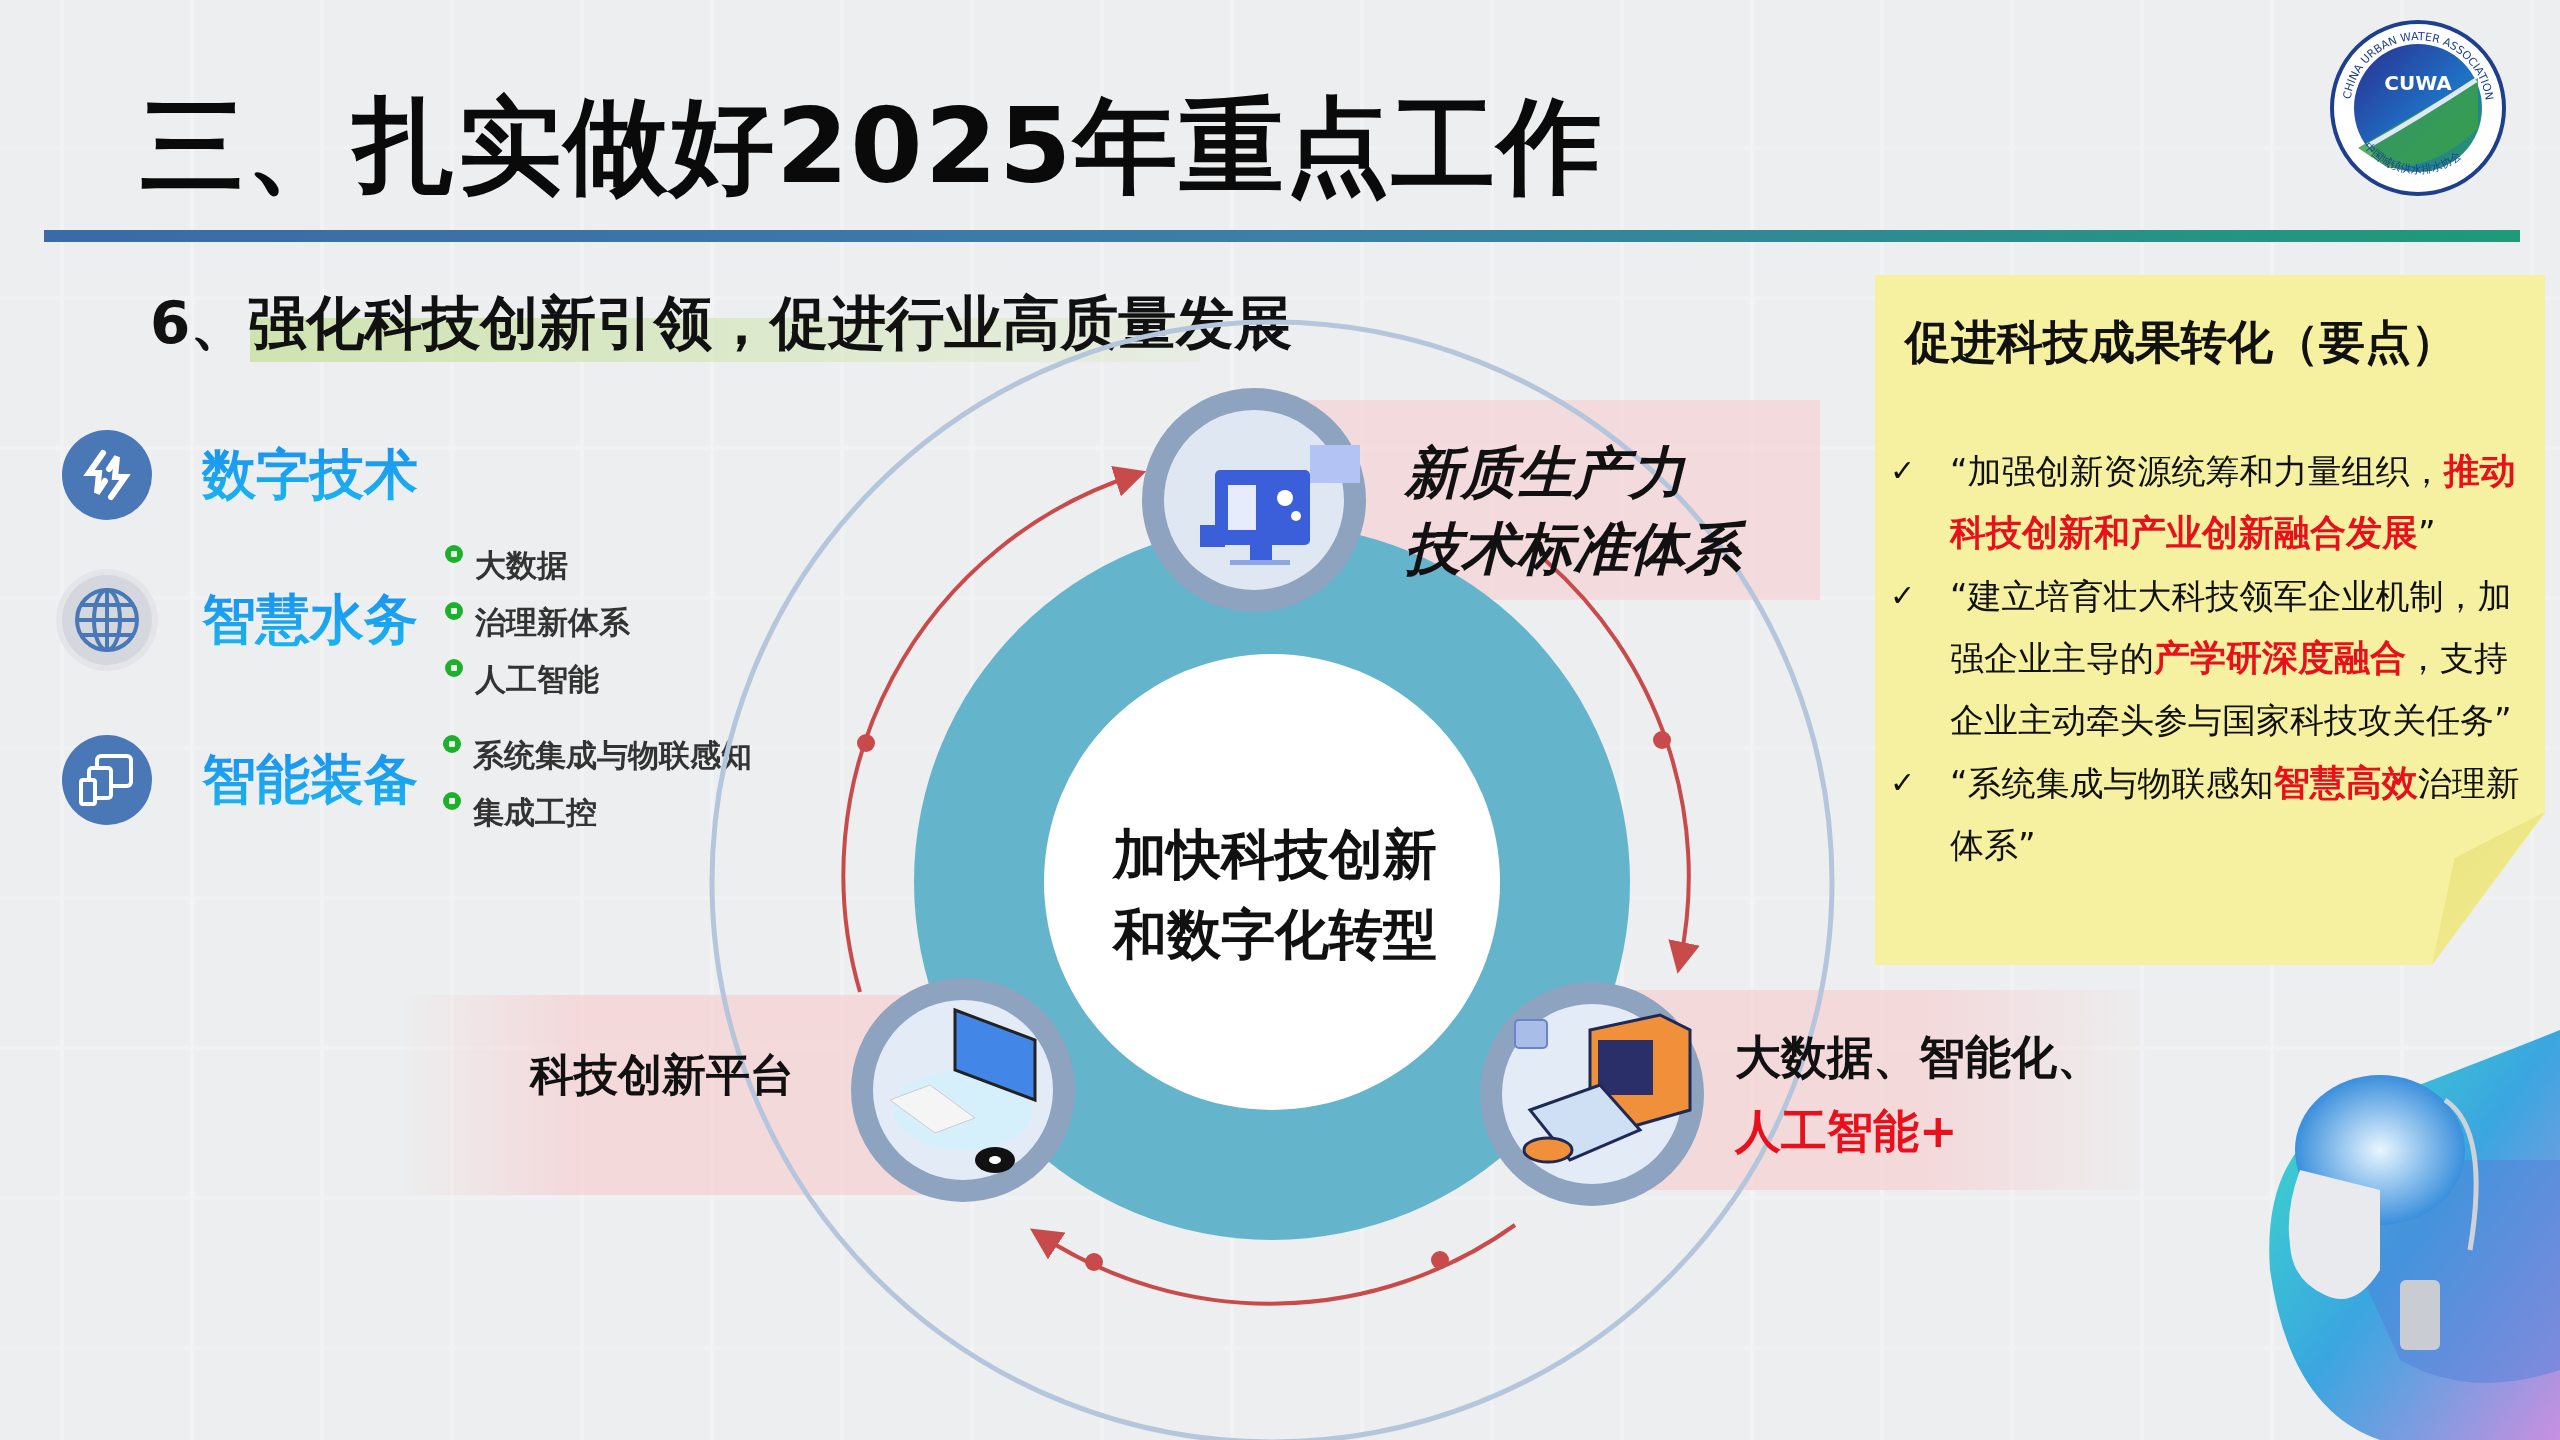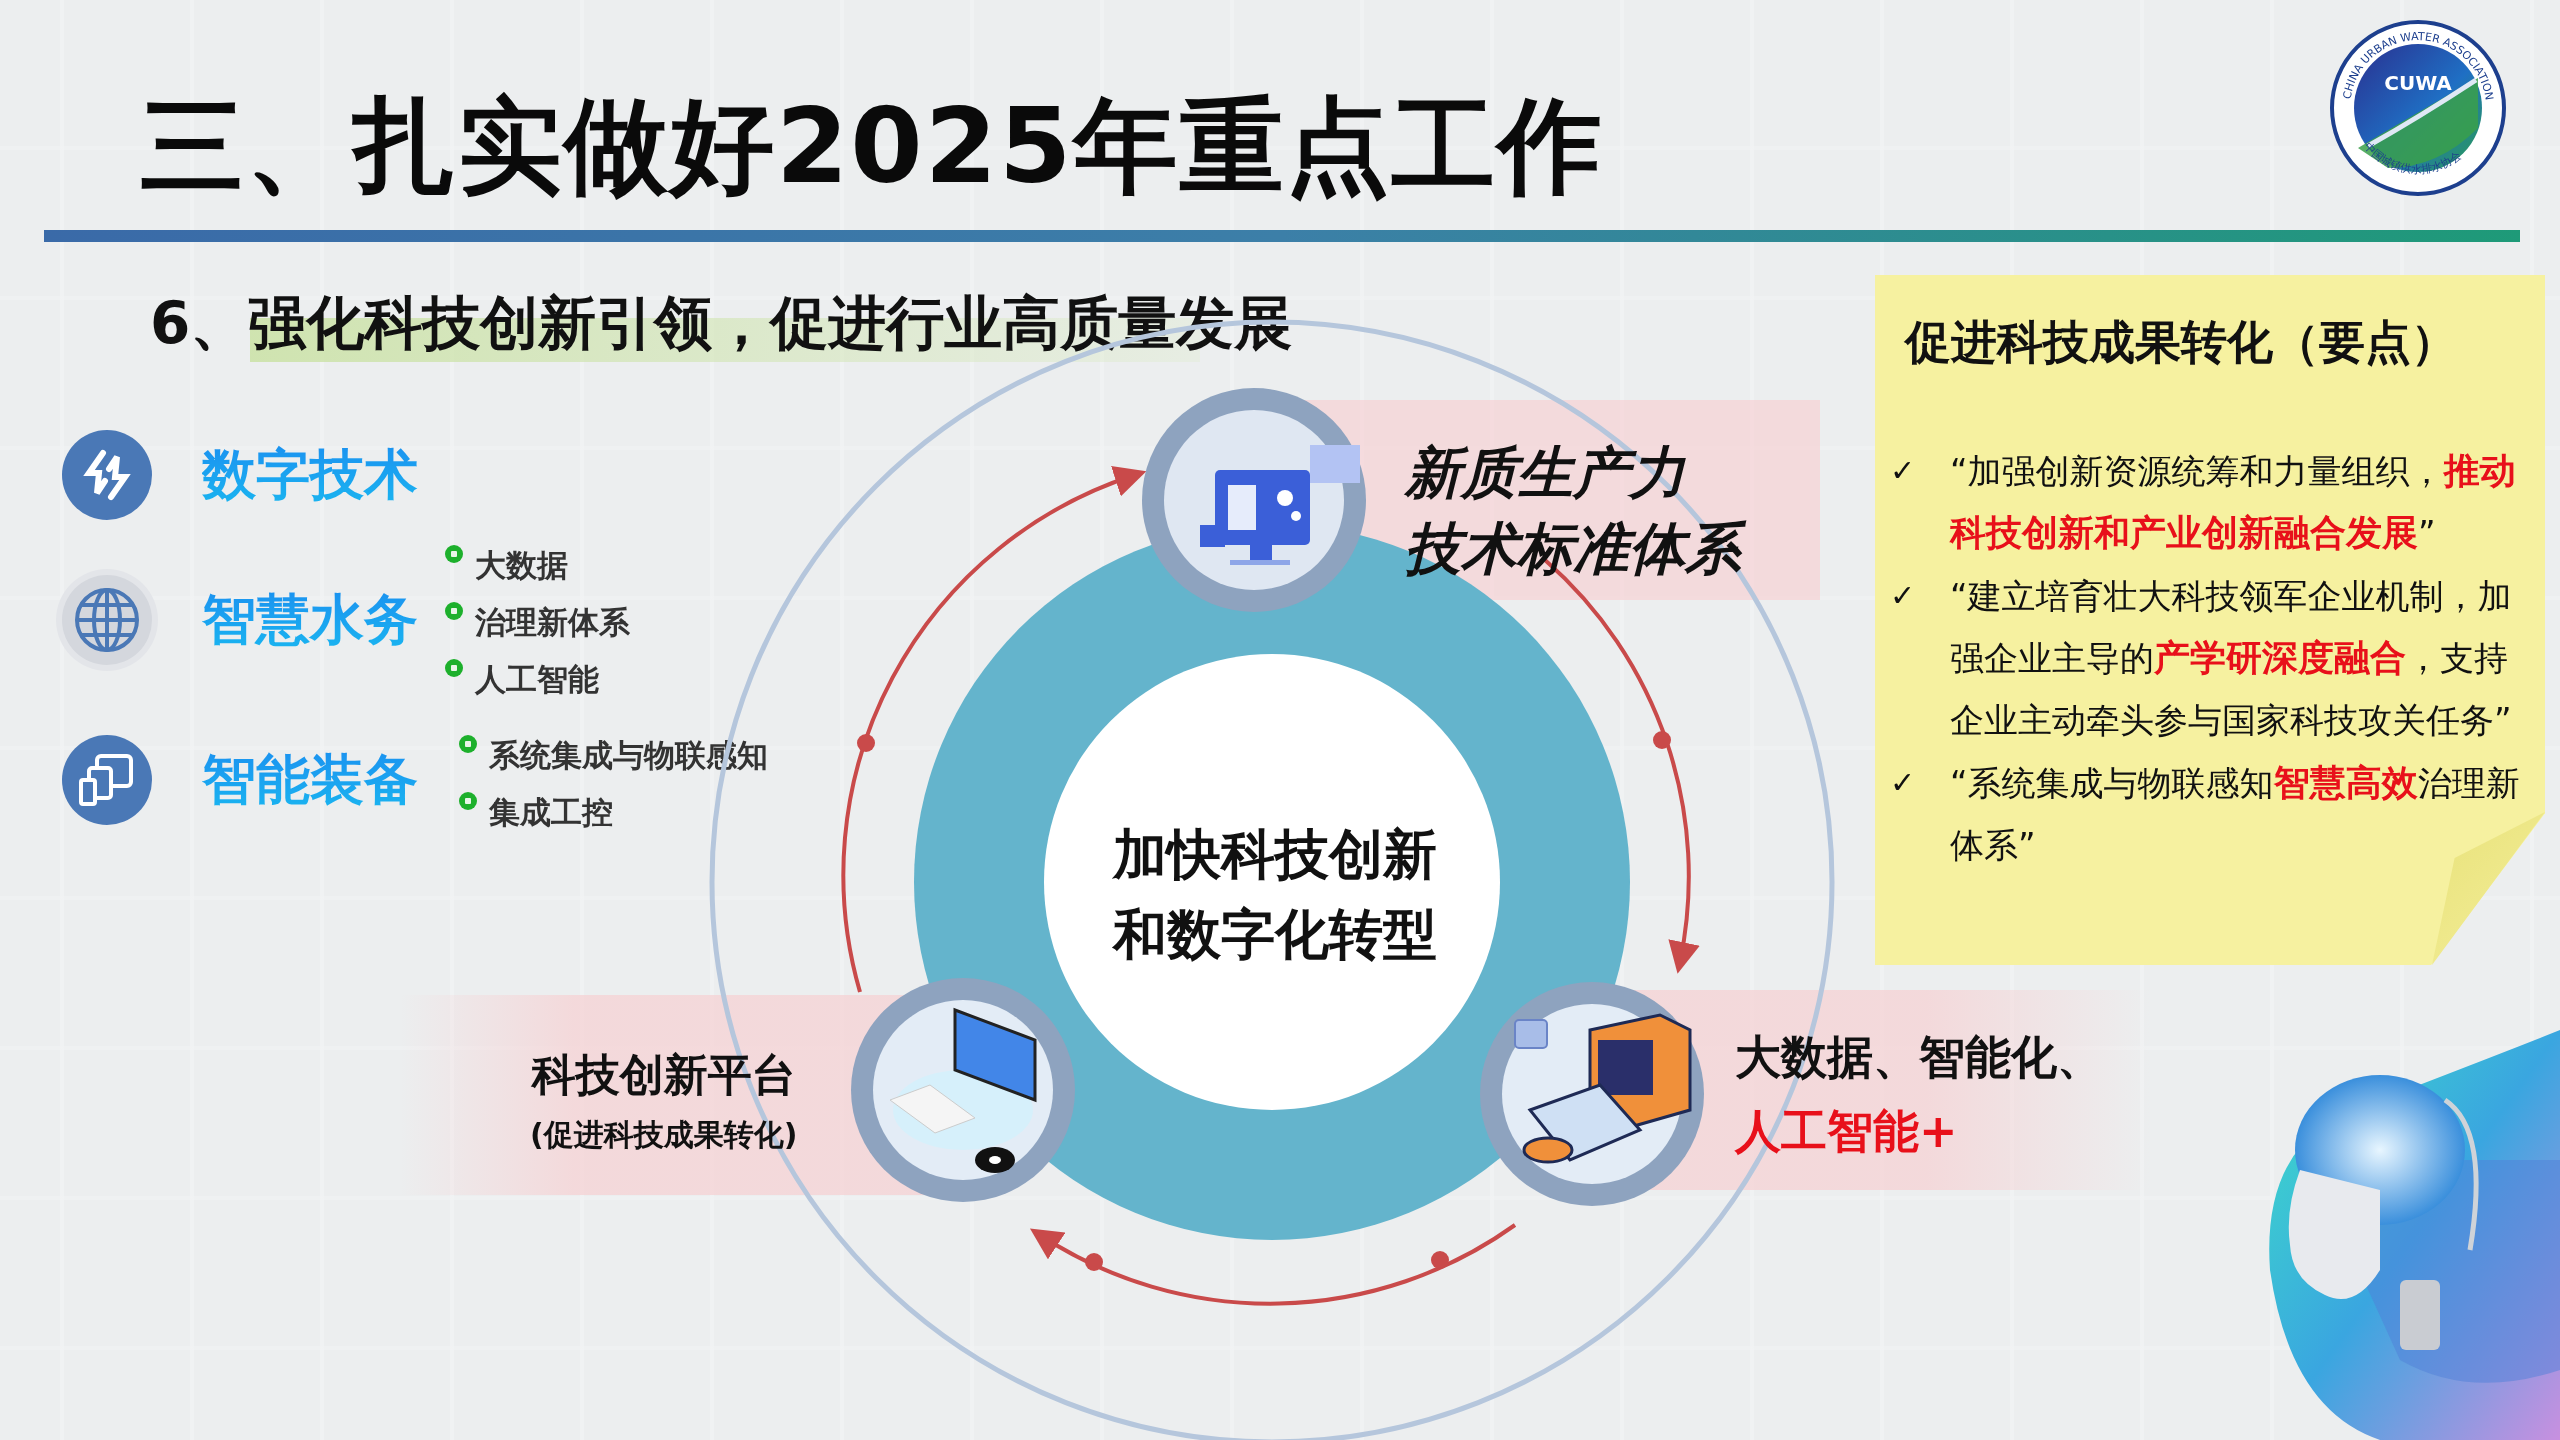--- a/index.html
+++ b/index.html
@@ -104,21 +104,21 @@
 <div class="cat" style="left:62px;top:735px;">
   <div class="cat-icon">
     <svg width="60" height="60" viewBox="0 0 60 60" fill="none" stroke="#fff" stroke-width="4">
         <rect x="20" y="6" width="34" height="30" rx="4"></rect>
         <rect x="12" y="18" width="22" height="30" rx="3" fill="#4a78b6"></rect>
         <rect x="4" y="30" width="14" height="24" rx="2" fill="#4a78b6"></rect>
       </svg>
   </div>
   <div class="cat-label">智能装备</div>
 </div>
-<div class="bullets" style="left:459px;top:735px;">
+<div class="bullets" style="left:443px;top:735px;">
   <div class="bullet">
       <span class="dot"></span>
       <span>系统集成与物联感知</span>
     </div>
   <div class="bullet">
       <span class="dot"></span>
       <span>集成工控</span>
     </div>
 </div>
 
@@ -186,21 +186,20 @@
 <div class="node-text" style="left:1405px;top:435px;font-size:56px;line-height:76px;font-style:italic;">
   <div>新质生产力</div>
   <div>技术标准体系</div>
 </div>
 <div class="node-text" style="left:1735px;top:1020px;font-size:46px;line-height:74px;">
   <div>大数据、智能化、</div>
   <div style="color:#e8101a;">人工智能+</div>
 </div>
 <div class="node-text" style="left:530px;top:1045px;font-size:44px;line-height:60px;text-align:center;">
   <div>科技创新平台</div>
-  <div style="font-size:30px;">(促进科技成果转化)</div>
 </div>
 
 <div class="note"></div>
 <div class="note-fold"></div>
 <div class="note-title">促进科技成果转化（要点）</div>
 
 <div class="note-item" style="top:440px;">
   <span class="check">✓</span>
   <span class="note-text"><span>“加强创新资源统筹和力量组织，</span><span class="red">推动科技创新和产业创新融合发展</span><span>”</span></span>
 </div>

